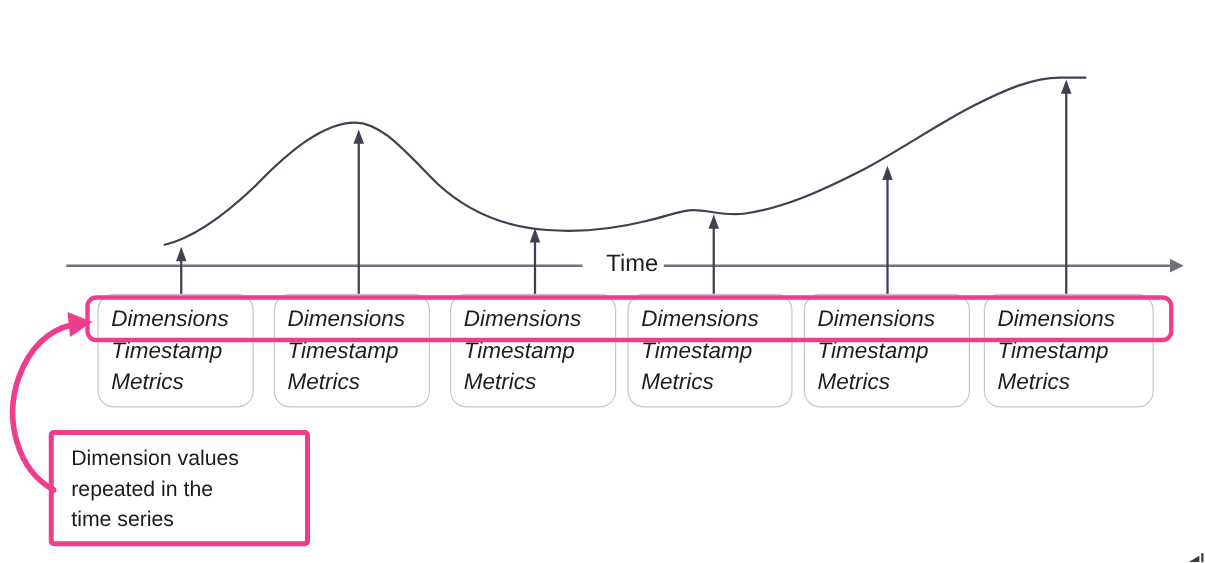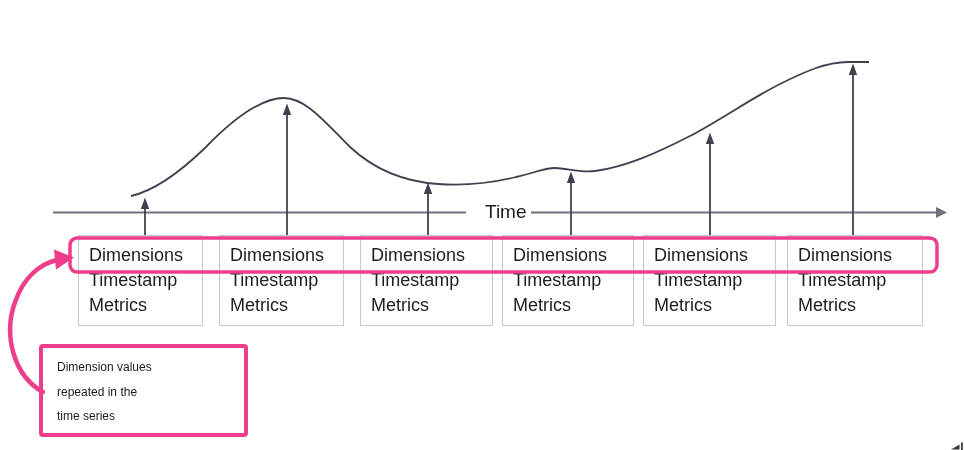--- a/index.html
+++ b/index.html
@@ -25,23 +25,24 @@
     margin-left: 13px;
   }
 
   .cards-row { position: absolute; left: 0; top: 0; z-index: 2; }
   .card {
     position: absolute;
     top: 235px;
     height: 91px;
     background: #ffffff;
     border: 1.5px solid #c7c8cf;
-    border-radius: 0;
+    border-radius: 13px;
     box-sizing: border-box;
     padding: 6.5px 0 0 10px;
+    font-style: italic;
   }
   .card:nth-child(1) { left: 78px;  width: 125px; }
   .card:nth-child(2) { left: 219px; width: 125px; }
   .card:nth-child(3) { left: 360px; width: 133px; }
   .card:nth-child(4) { left: 502px; width: 132px; }
   .card:nth-child(5) { left: 643px; width: 133px; }
   .card:nth-child(6) { left: 787px; width: 136px; }
   .card-line {
     font-size: 18px;
     line-height: 25px;
@@ -54,21 +55,21 @@
     left: 39px;
     top: 344px;
     width: 209px;
     height: 93px;
     z-index: 2;
     box-sizing: border-box;
     background: #ffffff;
     border: 4px solid #ee3d8b;
     border-radius: 4px;
     padding: 7px 0 0 14px;
-    font-size: 12px;
+    font-size: 17px;
     line-height: 24.5px;
     color: #1b1b1d;
     white-space: pre-line;
   }
 </style>
 </head>
 <body>
 
 <div class="canvas">
 

